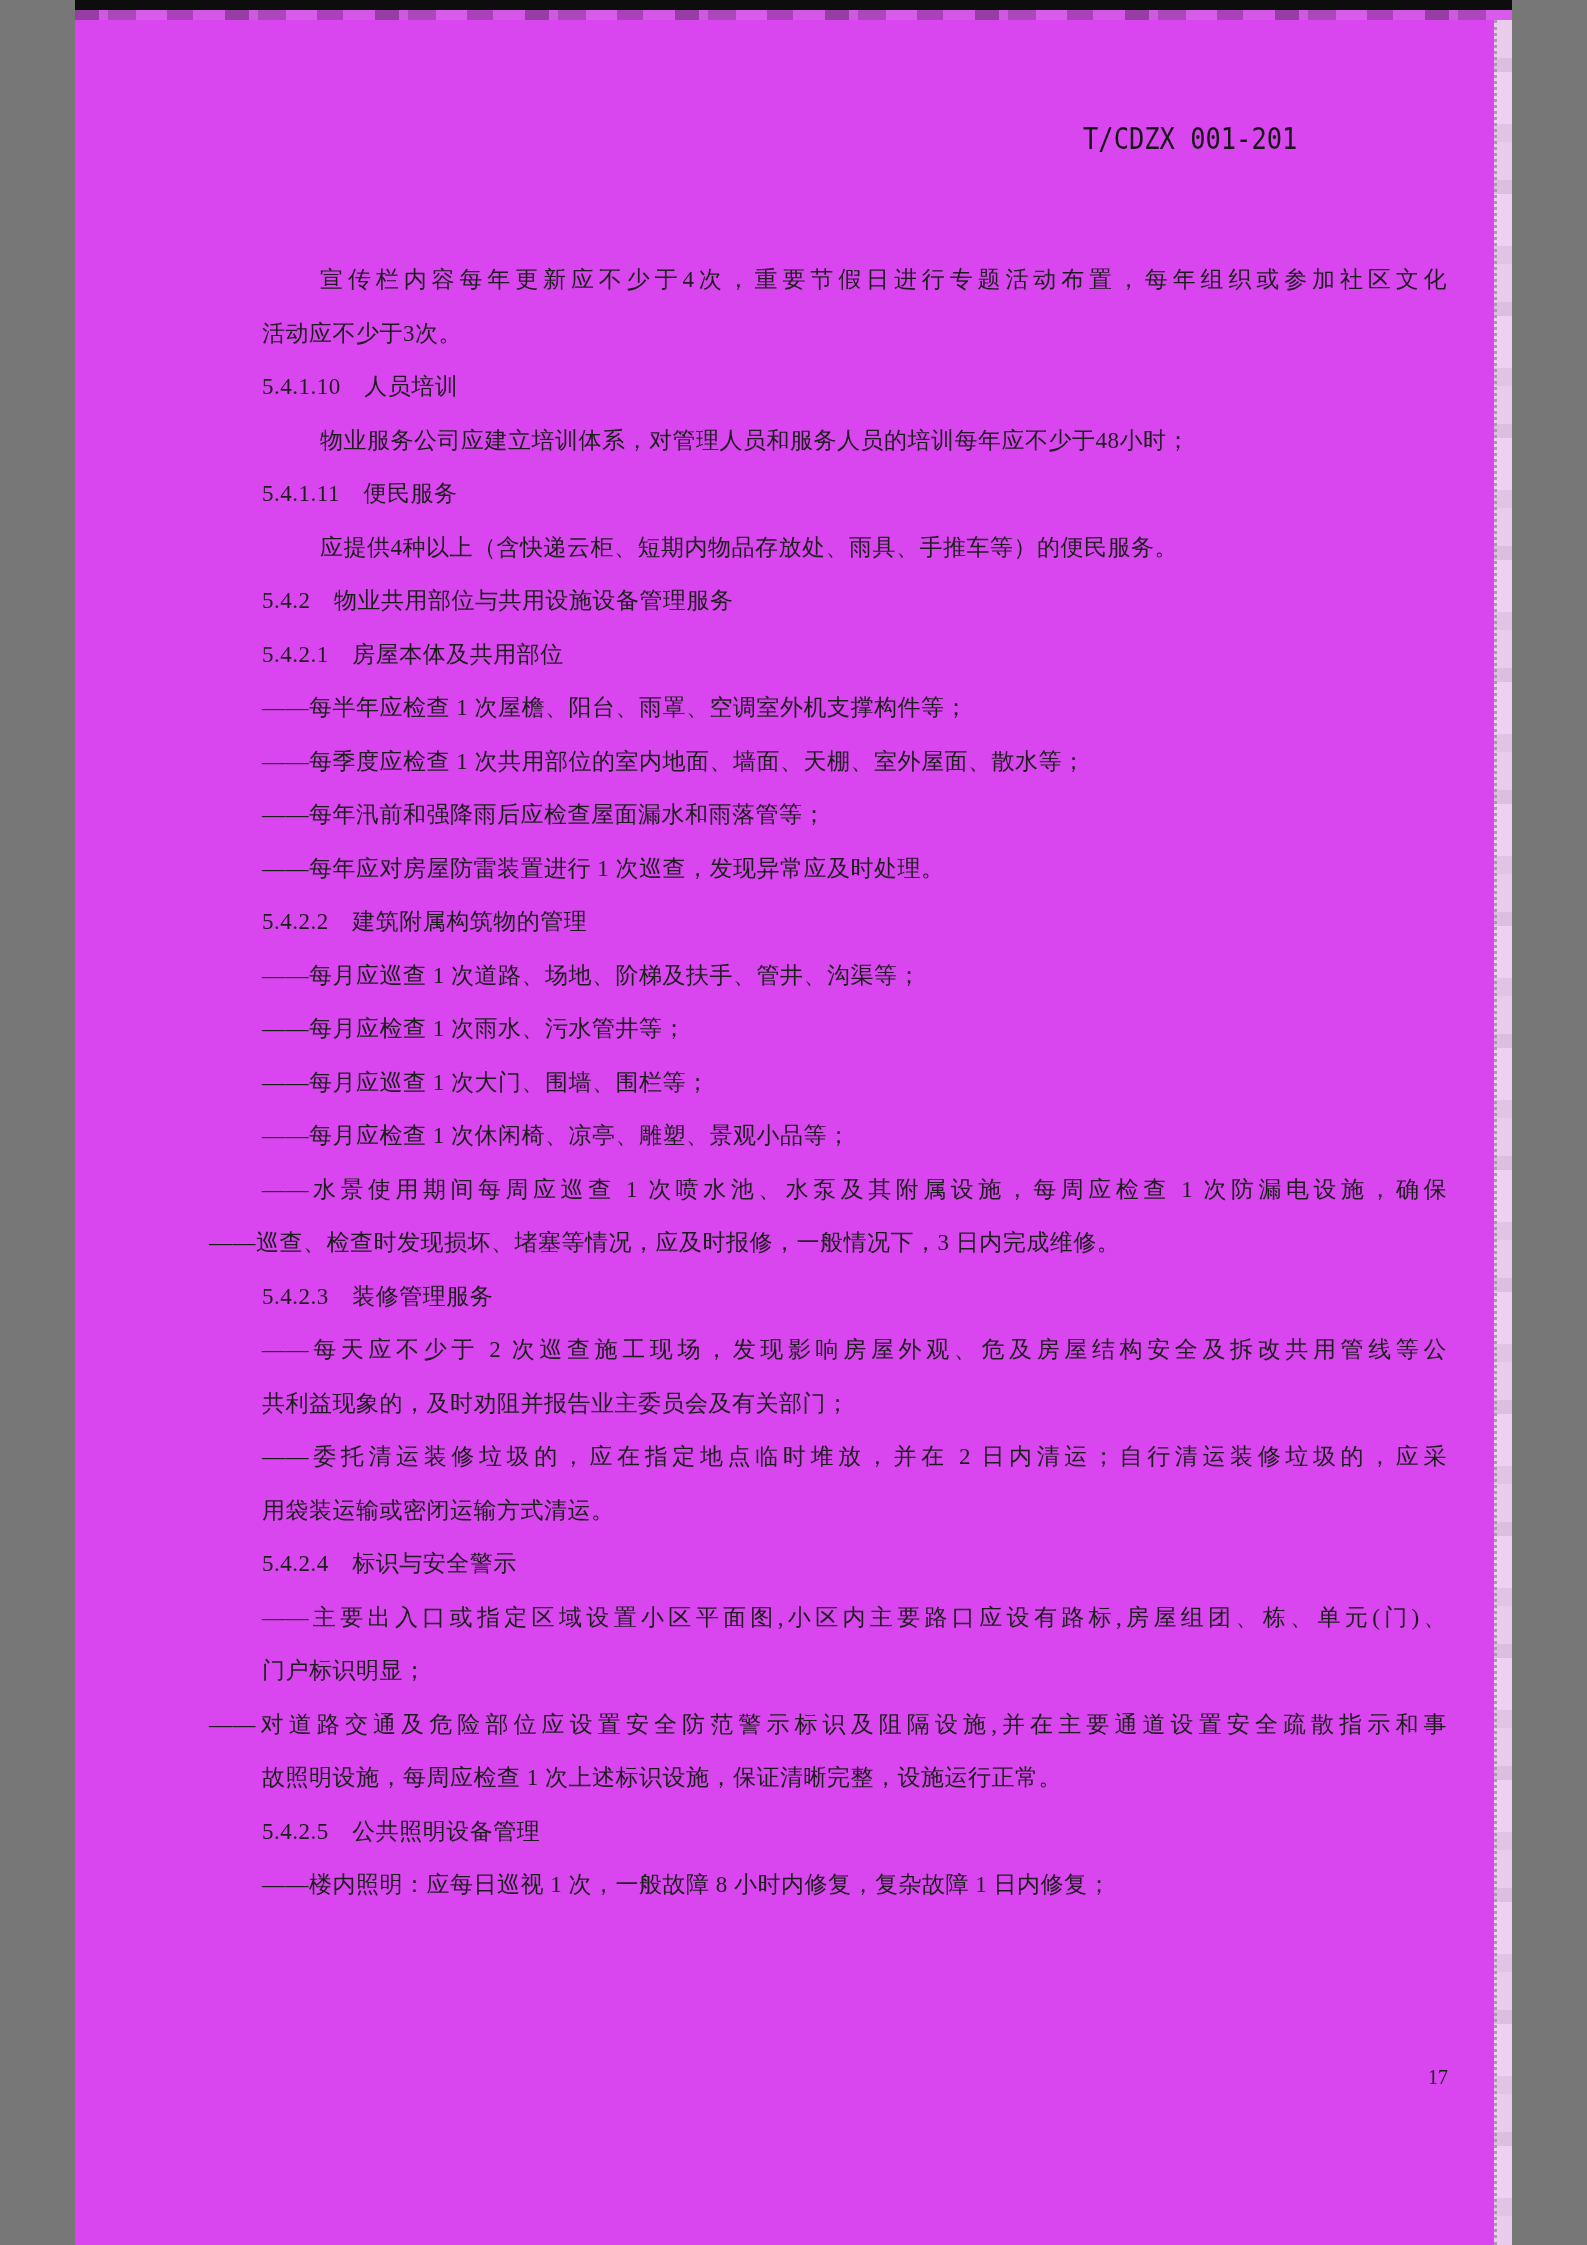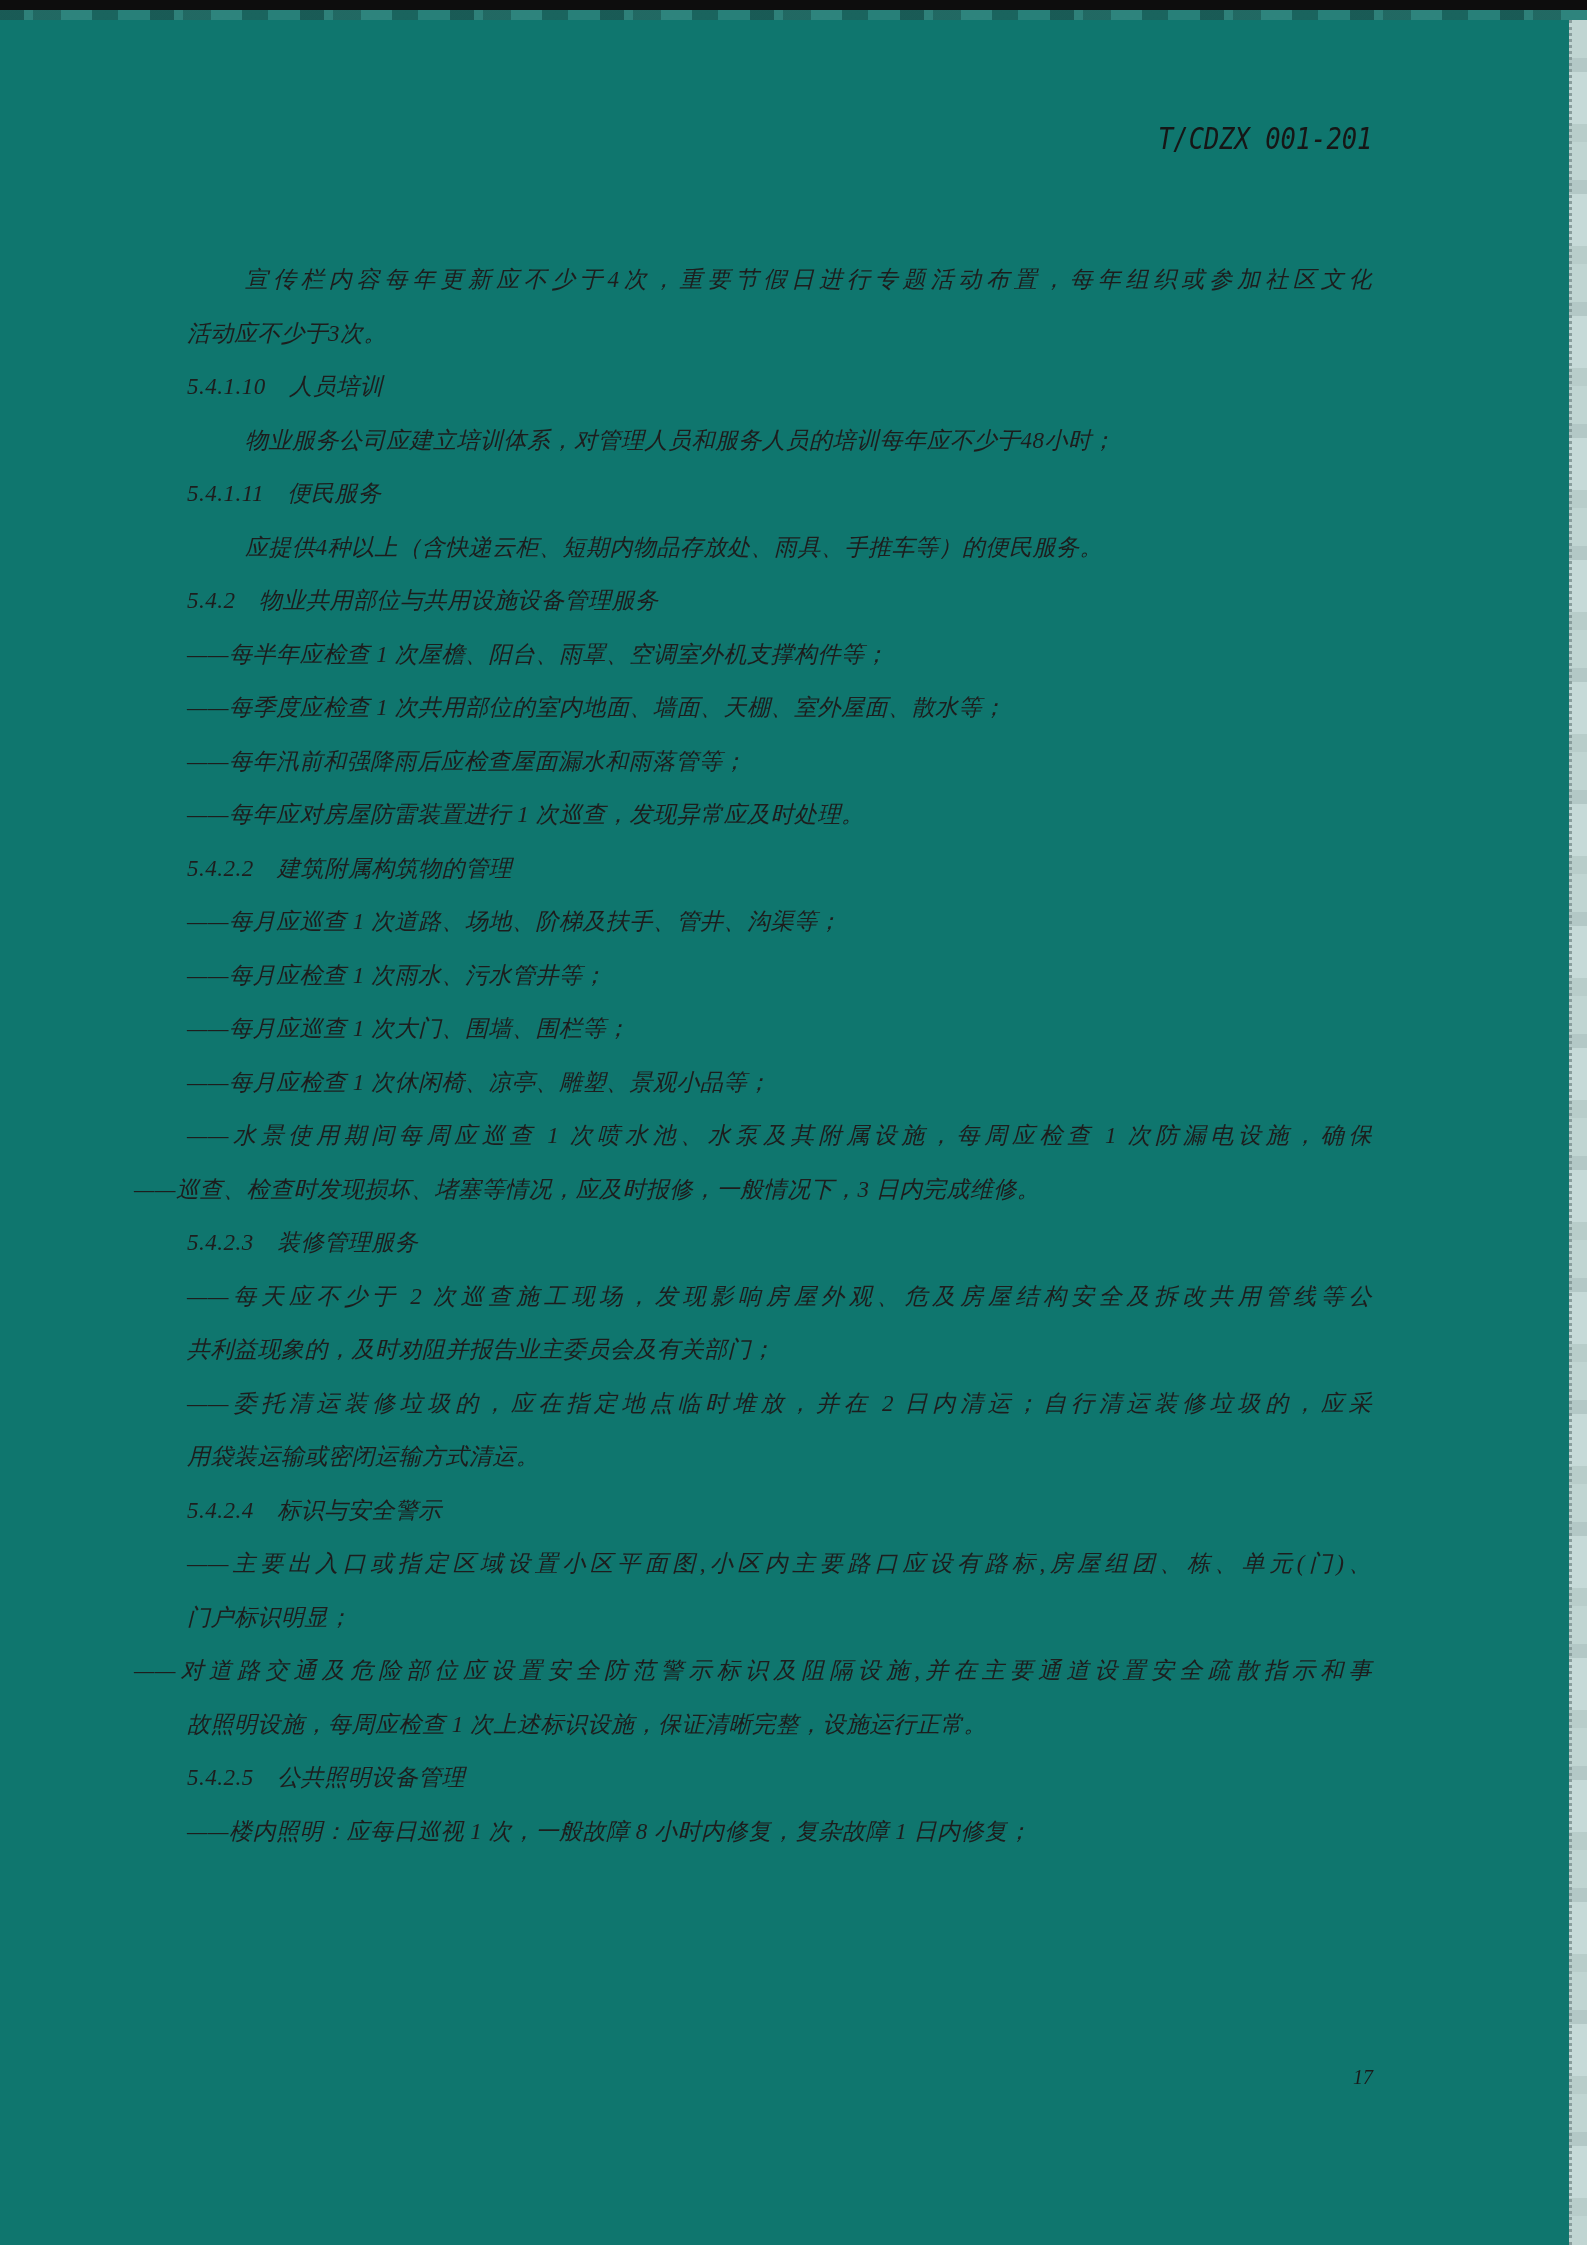--- a/index.html
+++ b/index.html
@@ -1,24 +1,23 @@
 <!DOCTYPE html>
 <html lang="zh"><head>
 <meta charset="utf-8">
 <style>
   html,body{margin:0;padding:0;background:#777;}
   .page{
     position:relative;
-    width:1587px;height:2245px;
+    width:1437px;height:2245px;
     margin:0 auto;
-    background:#0f766e;
+    background:#d946ef;
     overflow:hidden;
     font-family:"Liberation Serif","DejaVu Serif",serif;
     color:#1d1d1d;
-    font-style:italic;
   }
   
   .scan-top{position:absolute;top:0;left:0;right:0;height:24px;pointer-events:none;}
   .scan-top::before{
     content:"";position:absolute;top:0;left:0;right:0;height:10px;background:#0d0d0d;
   }
   .scan-top::after{
     content:"";position:absolute;top:10px;left:0;right:0;height:10px;opacity:.75;
     background:repeating-linear-gradient(90deg,
       rgba(45,45,45,.50) 0 24px, rgba(165,165,165,.28) 24px 33px,
@@ -68,20 +67,21 @@
   <div class="header-code">T/CDZX 001-201</div>
 
   <main class="doc-body">
       <div class="line indent fill">宣传栏内容每年更新应不少于4次，重要节假日进行专题活动布置，每年组织或参加社区文化</div>
       <div class="line">活动应不少于3次。</div>
       <div class="line">5.4.1.10　人员培训</div>
       <div class="line indent">物业服务公司应建立培训体系，对管理人员和服务人员的培训每年应不少于48小时；</div>
       <div class="line">5.4.1.11　便民服务</div>
       <div class="line indent">应提供4种以上（含快递云柜、短期内物品存放处、雨具、手推车等）的便民服务。</div>
       <div class="line">5.4.2　物业共用部位与共用设施设备管理服务</div>
+      <div class="line">5.4.2.1　房屋本体及共用部位</div>
       <div class="line">——每半年应检查 1 次屋檐、阳台、雨罩、空调室外机支撑构件等；</div>
       <div class="line">——每季度应检查 1 次共用部位的室内地面、墙面、天棚、室外屋面、散水等；</div>
       <div class="line">——每年汛前和强降雨后应检查屋面漏水和雨落管等；</div>
       <div class="line">——每年应对房屋防雷装置进行 1 次巡查，发现异常应及时处理。</div>
       <div class="line">5.4.2.2　建筑附属构筑物的管理</div>
       <div class="line">——每月应巡查 1 次道路、场地、阶梯及扶手、管井、沟渠等；</div>
       <div class="line">——每月应检查 1 次雨水、污水管井等；</div>
       <div class="line">——每月应巡查 1 次大门、围墙、围栏等；</div>
       <div class="line">——每月应检查 1 次休闲椅、凉亭、雕塑、景观小品等；</div>
       <div class="line fill">——水景使用期间每周应巡查 1 次喷水池、水泵及其附属设施，每周应检查 1 次防漏电设施，确保</div>

